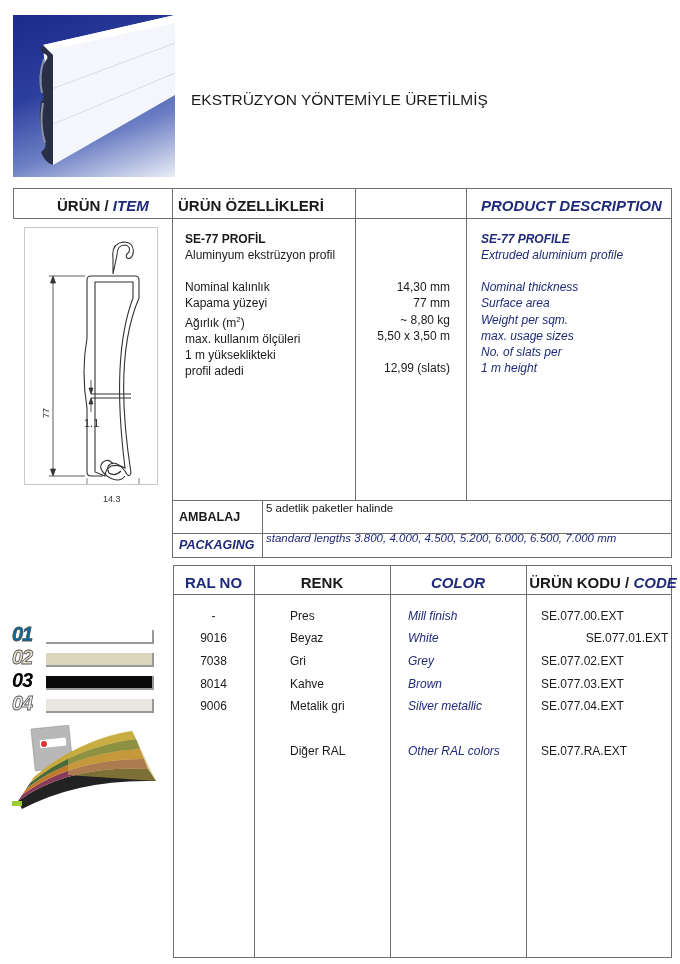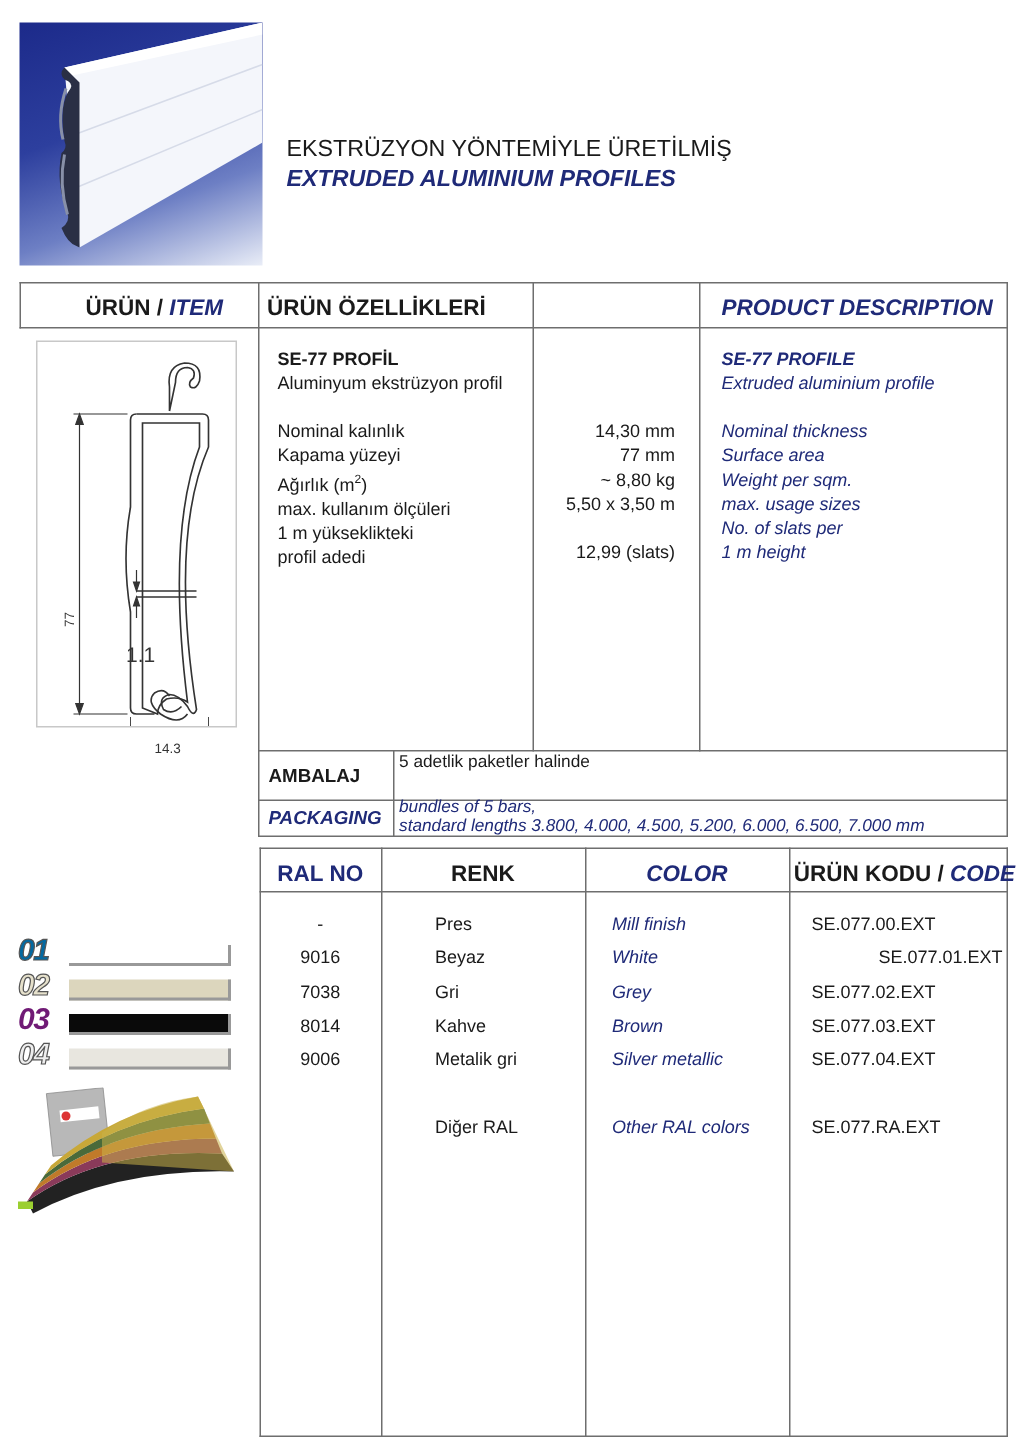--- a/index.html
+++ b/index.html
@@ -43,21 +43,20 @@
     <line x1="36" y1="75" x2="162" y2="28" stroke="#d6dbe8" stroke-width="1"></line>
     <line x1="38" y1="110" x2="162" y2="58" stroke="#d6dbe8" stroke-width="1"></line>
     <path d="M30,30 q-4,4 0,8 q6,2 4,6 q-8,10 -4,35 q2,5 -2,8 q-4,20 4,40 q2,6 -4,10 q4,10 10,12 L40,150 L40,40 Z" fill="#2a2f45"></path>
     <path d="M31,44 q-6,18 -2,34" stroke="#8890a8" stroke-width="2" fill="none"></path>
     <path d="M30,88 q-4,20 2,40" stroke="#8890a8" stroke-width="2" fill="none"></path>
   </svg>
 </div>
 
 <div id="title-block" class="abs">
   <div>EKSTRÜZYON YÖNTEMİYLE ÜRETİLMİŞ</div>
-  <div class="blue ital bold">EXTRUDED ALUMINIUM PROFILES</div>
 </div>
 
 <div>
   <div class="line-h" style="left:13px; top:188px; width:659px;"></div>
   <div class="line-h" style="left:13px; top:218px; width:659px;"></div>
   <div class="line-v" style="left:13px; top:188px; height:31px;"></div>
   <div class="line-v" style="left:172px; top:188px; height:370px;"></div>
   <div class="line-v" style="left:355px; top:188px; height:313px;"></div>
   <div class="line-v" style="left:466px; top:188px; height:313px;"></div>
   <div class="line-v" style="left:671px; top:188px; height:370px;"></div>
@@ -103,21 +102,20 @@
     <div>No. of slats per</div>
     <div>1 m height</div>
   </div>
 
   <div class="abs bold" style="left:179px; top:510px; font-size:12.5px;">AMBALAJ</div>
   <div class="abs" style="left:266px; top:501px; font-size:11.5px; line-height:14px; white-space:nowrap;">
     <div>5 adetlik paketler halinde</div>
   </div>
   <div class="abs bold blue ital" style="left:179px; top:538px; font-size:12.5px;">PACKAGING</div>
   <div class="abs blue ital" style="left:266px; top:532px; font-size:11.5px; line-height:12.5px; white-space:nowrap;">
-    <div>bundles of 5 bars,</div>
     <div>standard lengths 3.800, 4.000, 4.500, 5.200, 6.000, 6.500, 7.000 mm</div>
   </div>
 </div>
 
 <div id="diagram-box" class="abs">
   <svg width="132" height="256" viewBox="0 0 132 256">
     <g fill="none" stroke="#333" stroke-width="1.1">
 
       <path d="M88,46 L88,30 q-2,-14 10,-16 q12,0 10,12 q-2,6 -6,4 q-2,-3 2,-6 q2,-6 -4,-7 q-8,0 -8,10 L88,46"></path>
 
@@ -142,35 +140,35 @@
       <polygon points="66,170 64,176 68,176"></polygon>
 
       <line x1="62" y1="250" x2="62" y2="264" stroke-width="0.6"></line>
       <line x1="114" y1="250" x2="114" y2="264" stroke-width="0.6"></line>
       <line x1="62" y1="260" x2="114" y2="260"></line>
       <polygon points="62,260 68,258 68,262"></polygon>
       <polygon points="114,260 108,258 108,262"></polygon>
     </g>
   </svg>
   <div class="abs" style="left:16px; top:180px; font-size:9px; transform:rotate(-90deg); color:#333;">77</div>
-  <div class="abs" style="left:59px; top:200px; font-size:14px; color:#333;">1.1</div>
+  <div class="abs" style="left:59px; top:189px; font-size:11px; color:#333;">1.1</div>
   <div class="abs" style="left:78px; top:266px; font-size:9px; color:#333;">14.3</div>
 </div>
 
 <div class="abs" style="left:0; top:625px; width:170px; height:100px;">
   <div class="swatch-row" style="top:0;">
     <span class="swatch-num" id="sw0" style="color: #0369a1; -webkit-text-stroke: 0.8px rgb(85, 85, 85);">01</span>
     <span class="swatch-bar" id="swb0" style="background: rgb(255, 255, 255);"></span>
   </div>
   <div class="swatch-row" style="top:23px;">
     <span class="swatch-num" id="sw1" style="color: rgb(230, 225, 204); -webkit-text-stroke: 0.8px rgb(85, 85, 85);">02</span>
     <span class="swatch-bar" id="swb1" style="background: rgb(220, 214, 189);"></span>
   </div>
   <div class="swatch-row" style="top:46px;">
-    <span class="swatch-num" id="sw2" style="color: #701a75; -webkit-text-stroke: 0px;">03</span>
+    <span class="swatch-num" id="sw2" style="color: #000000; -webkit-text-stroke: 0px;">03</span>
     <span class="swatch-bar" id="swb2" style="background: rgb(10, 10, 10);"></span>
   </div>
   <div class="swatch-row" style="top:69px;">
     <span class="swatch-num" id="sw3" style="color: rgb(238, 238, 238); -webkit-text-stroke: 0.8px rgb(85, 85, 85);">04</span>
     <span class="swatch-bar" id="swb3" style="background: rgb(232, 230, 223);"></span>
   </div>
 </div>
 
 <div class="abs" style="left:8px; top:725px; width:150px; height:85px;">
   <svg width="150" height="85" viewBox="0 0 150 85">

